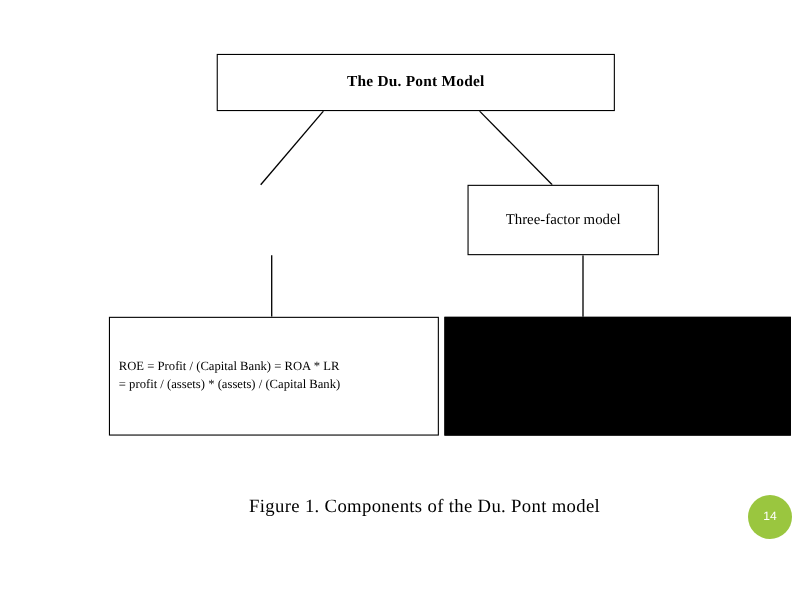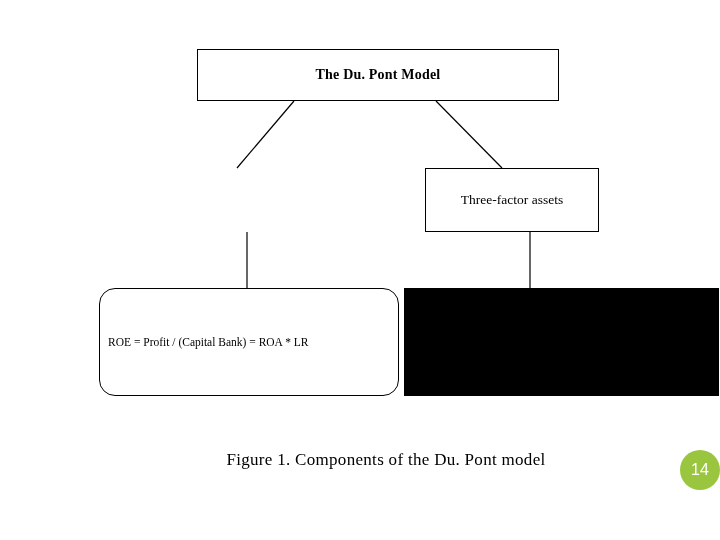--- a/index.html
+++ b/index.html
@@ -80,21 +80,20 @@
     left: 63px;
     top: 288px;
     width: 300px;
     height: 108px;
     font-size: 11.5px;
     align-items: center;
     justify-content: flex-start;
     text-align: left;
     padding: 0 8px;
     line-height: 1.45;
-    border-radius: 16px;
   }
   .node-formula-left .formula-text {
     display: block;
     width: 100%;
   }
   .node-formula-right {
     left: 368px;
     top: 288px;
     width: 315px;
     height: 108px;
@@ -119,21 +118,21 @@
     left: 644px;
     top: 450px;
     width: 40px;
     height: 40px;
     border-radius: 50%;
     background: #9ac63f;
     display: flex;
     align-items: center;
     justify-content: center;
     color: #ffffff;
-    font-size: 16px;
+    font-size: 11px;
     font-family: "Liberation Sans", sans-serif;
   }
 </style>
 </head>
 <body>
 
 <div class="slide">
 
   <div class="stripe stripe-a"></div>
   <div class="stripe stripe-b"></div>
@@ -150,26 +149,27 @@
 
     <line x1="494" y1="232" x2="494" y2="288" stroke="#000000" stroke-width="1.2"></line>
   </svg>
 
   <div class="node node-title">
     <span>The Du. Pont Model</span>
   </div>
 
 
   <div class="node node-three">
-    <span>Three-factor assets</span>
+    <span>Three-factor model</span>
   </div>
 
   <div class="node node-formula-left">
     <span class="formula-text">
       <span>ROE = Profit / (Capital Bank) = ROA * LR</span><br>
+      <span>= profit / (assets) * (assets) / (Capital Bank)</span>
     </span>
   </div>
 
   <div class="node node-formula-right">
     <span></span>
   </div>
 
   <div class="caption">Figure 1. Components of the Du. Pont model</div>
 
   <div class="page-badge">

